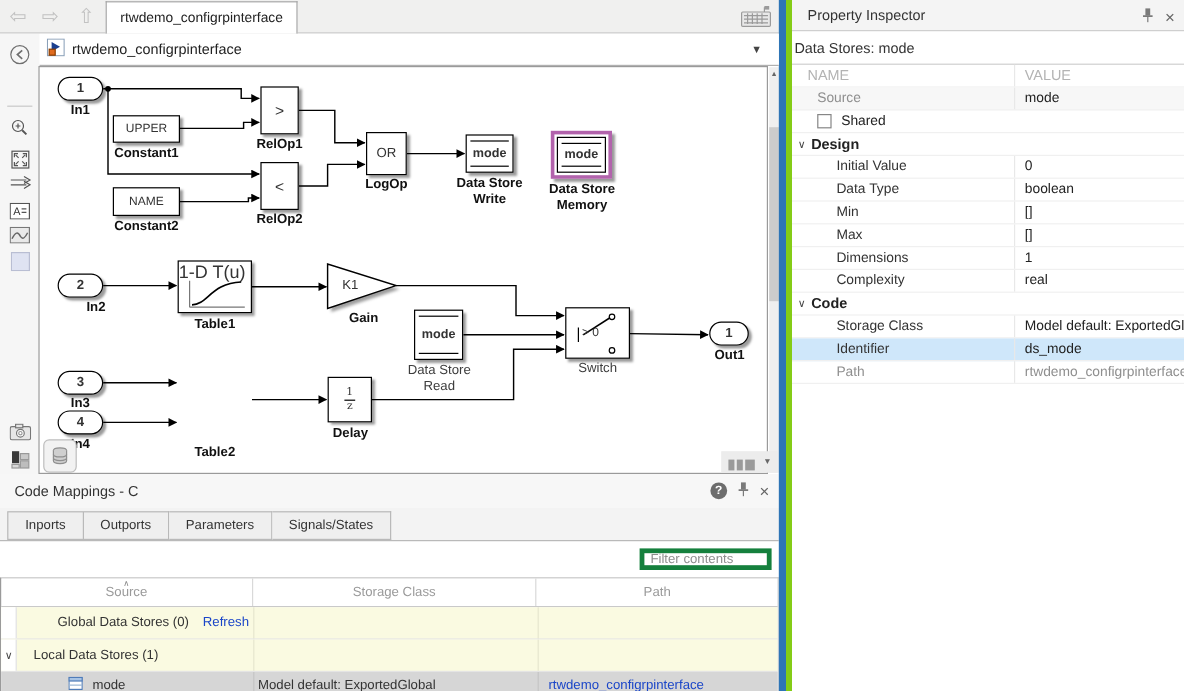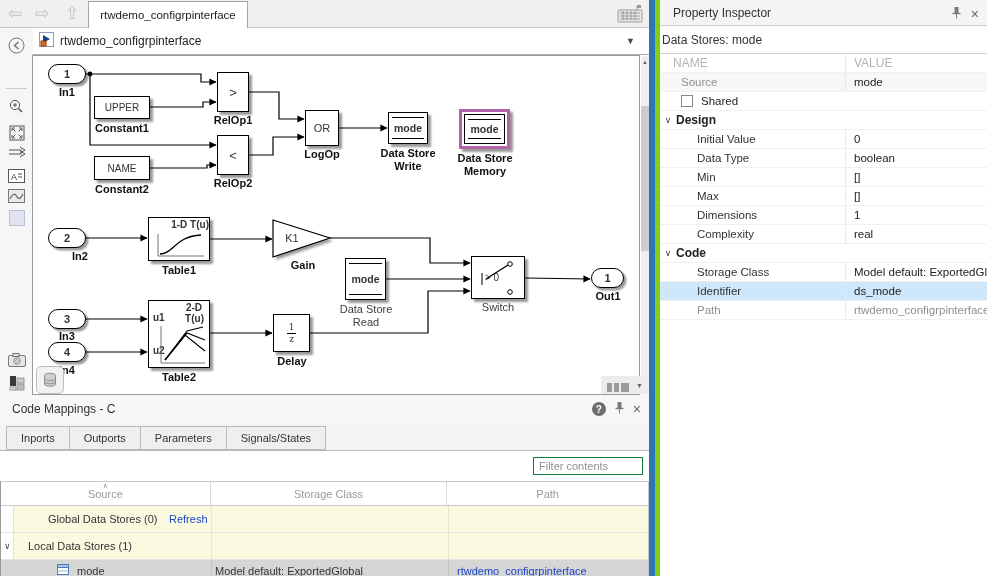--- a/index.html
+++ b/index.html
@@ -38,21 +38,21 @@
        box-shadow:2.5px 2.5px 2px rgba(0,0,0,.4)}
   .oval{border-radius:11px;font-weight:bold;font-size:11px}
   .blabel{position:absolute;text-align:center;font-weight:bold;font-size:11px;color:#111;line-height:13px}
   .blabel.light{font-weight:normal;color:#3d3d3d}
   .small-t{font-size:10px}
   .op-t{font-size:13px}
   .or-t{font-size:11px}
   .ds::before,.ds::after{content:"";position:absolute;left:3px;right:3px;border-top:1.4px solid #000}
   .ds::before{top:4px}.ds::after{bottom:4px}
   .ds{font-weight:bold;font-size:10.5px}
-  .tbl-title{position:absolute;top:1px;left:0;right:0;text-align:right;font-weight:bold;font-size:10px}
+  .tbl-title{position:absolute;top:1px;left:0;right:0;text-align:left;font-weight:normal;font-size:15px}
   .t2{position:absolute;font-weight:bold;font-size:10px}
   .frac{display:flex;flex-direction:column;align-items:center;font-size:9px;line-height:9px;font-family:"DejaVu Serif",serif}
   .frac .bar{width:9px;border-top:1px solid #000;margin:1px 0}
   .k1{position:absolute;font-size:11px}
   .crit{position:absolute;font-size:10px}
   .vscroll{left:641px;top:56px;width:8px;height:338px;background:#efefef}
   .vscroll .thumb{position:absolute;left:0;top:50px;width:8px;height:145px;background:#ccc}
   .scr-ar{position:absolute;left:0;width:8px;font-size:6px;color:#666;text-align:center}
   .corner{left:601px;top:376px;width:47px;height:18px;background:#ececec;display:flex;align-items:center;z-index:2}
   .bars i{display:inline-block;width:5px;background:#9a9a9a;margin-right:2px;vertical-align:bottom}
@@ -65,21 +65,21 @@
   .cm-head .ttl{margin-left:12px;font-size:12px;color:#333}
   .cm-icons{position:absolute;right:8px;top:6px;display:flex;align-items:center;gap:9px}
   .help-ic{width:14px;height:14px;border-radius:50%;background:#6d6d6d;color:#fff;font-size:10px;font-weight:bold;
            display:flex;align-items:center;justify-content:center}
   .x-ic{color:#666;font-size:14px;line-height:14px}
   .cm-tabs{position:relative;height:28px;background:#f3f3f3;border-bottom:1px solid #b9b9b9;display:flex;align-items:flex-end;padding-left:6px}
   .cm-tab{height:24px;background:#efefef;border:1px solid #b9b9b9;border-left:none;display:flex;align-items:center;
           padding:0 14px;font-size:11px;color:#333;position:relative}
   .cm-tab:first-child{border-left:1px solid #b9b9b9}
   .cm-tab.active{height:28px;background:#fff;border:1px solid #9a9a9a;border-bottom:1px solid #fff;z-index:2;margin-bottom:-1px}
-  .filter-in{position:absolute;right:6px;top:62px;width:110px;height:18px;border:1px solid #15803d;font-size:11px;
+  .filter-in{position:absolute;right:6px;top:62px;width:110px;height:18px;border:4px solid #15803d;font-size:11px;
              padding:0 5px;color:#333;font-family:"Liberation Sans",sans-serif}
   .filter-in::placeholder{color:#8f8f8f}
   .cm-table{position:absolute;left:0;top:86px;width:649px;border-top:1px solid #c9c9c9;border-left:1px solid #9a9a9a;border-right:1px solid #c9c9c9}
   .cm-hrow{height:24px;display:flex;border-bottom:1px solid #c9c9c9;color:#9a9a9a;font-size:11px}
   .cm-hc{display:flex;align-items:center;justify-content:center;position:relative;border-right:1px solid #d9d9d9}
   .cm-hc:last-child{border-right:none}
   .c-src{width:210px}.c-stg{width:237px}.c-pth{width:201px}
   .sortcaret{position:absolute;top:0;left:50%;transform:translateX(-50%);font-size:7px;color:#888}
   .cm-row{position:relative;height:27px;display:flex;align-items:center;font-size:11px;border-bottom:1px solid #e4e4e4}
   .cm-row .gutter{position:absolute;left:0;top:0;bottom:0;width:13px;background:#fff;border-right:1px solid #e0e0e0}
@@ -311,34 +311,20 @@
     <svg width="60" height="42" viewBox="0 0 60 42" style="position:absolute;left:0;top:0">
       <path d="M9 16 V38 M9 38 H55" stroke="#777" fill="none"></path>
       <path d="M11 36 C24 36 27 18 52 17" stroke="#000" stroke-width="1.4" fill="none"></path>
     </svg>
   </div>
   <div class="blabel" style="left:116px;top:208px;width:60px">Table1</div>
 
   <div class="k1" style="left:246px;top:176px;width:26px;text-align:center">K1</div>
   <div class="blabel" style="left:240px;top:203px;width:60px">Gain</div>
 
-  <div class="blk" style="left:115px;top:244px;width:62px;height:68px">
-    <div class="t2" style="right:7px;top:1px">2-D</div>
-    <div class="t2" style="right:5px;top:12px">T(u)</div>
-    <div class="t2" style="left:4px;top:11px">u1</div>
-    <div class="t2" style="left:4px;top:44px">u2</div>
-    <svg width="60" height="66" viewBox="0 0 60 66" style="position:absolute;left:0;top:0">
-      <path d="M12 25 V62 M12 62 H56" stroke="#777" fill="none"></path>
-      <g stroke="#000" stroke-width="1.2" fill="none">
-        <path d="M16 59 L38 30 L54 26"></path>
-          <path d="M16 59 L38 32 L56 39"></path>
-          <path d="M16 59 L36 34 L56 50"></path>
-      </g>
-    </svg>
-  </div>
   <div class="blabel" style="left:116px;top:315px;width:60px">Table2</div>
 
   <div class="blk" style="left:240px;top:258px;width:37px;height:38px">
     <div class="frac">
         <span>1</span>
         <span class="bar"></span>
         <span>z</span>
       </div>
   </div>
   <div class="blabel" style="left:229px;top:299px;width:60px">Delay</div>

